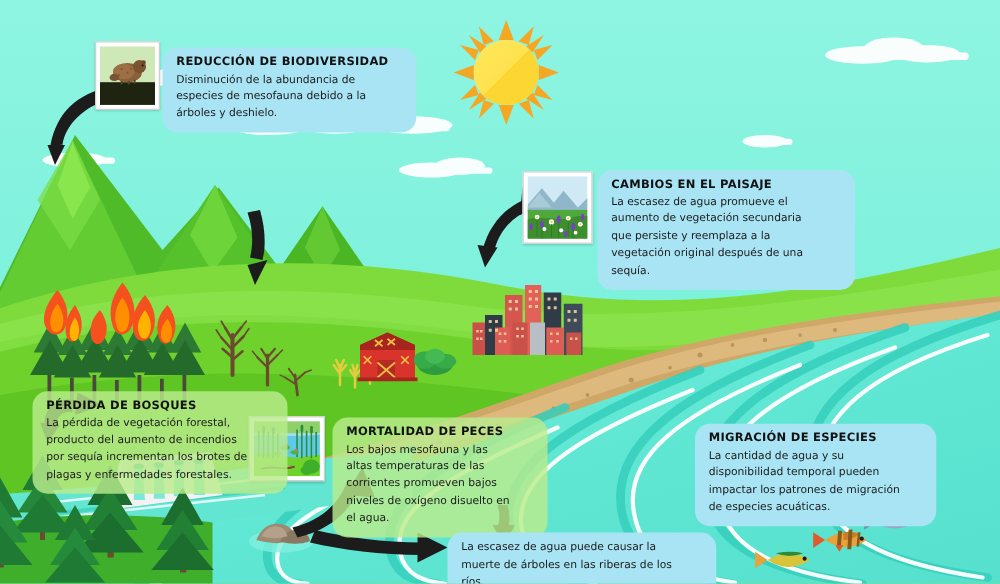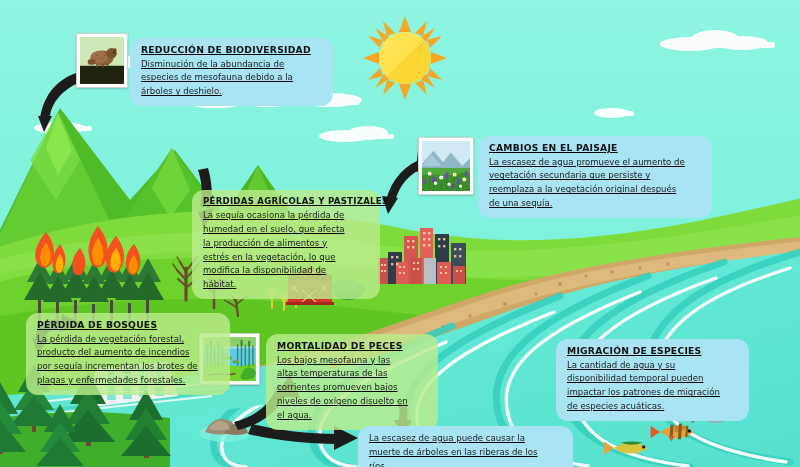--- a/index.html
+++ b/index.html
@@ -13,21 +13,20 @@
     background:#7af0d8;
   }
   #poster svg.layer{position:absolute;left:0;top:0;width:800px;height:467px;}
 
   
   .callout{
     position:absolute;
     border-radius:12px;
     padding:6px 27px 7px 11px;
     box-sizing:border-box;
-    text-decoration:underline;
   }
   .callout.blue{ background:#a9e4f5; }
   .callout.green{ background:rgba(186,235,140,0.82); }
   .callout .ttl{
     font-weight:bold;
     font-size:9.2px;
     letter-spacing:.25px;
     color:#121212;
     line-height:1.25;
     margin:0 0 2px 0;
@@ -597,29 +596,25 @@
         <ellipse cx="44" cy="41" rx="5" ry="4"></ellipse>
       </g>
     </svg>
   </div>
 
   <div class="callout blue" style="left:130px;top:38px;width:203px;">
     <p class="ttl">REDUCCIÓN DE BIODIVERSIDAD</p>
     <p class="bdy">Disminución de la abundancia de especies de mesofauna debido a la árboles y deshielo.</p>
   </div>
 
-  <div class="callout blue" style="left:478px;top:136px;width:234px;">
+  <div class="callout blue" style="left:478px;top:136px;width:206px;">
     <p class="ttl">CAMBIOS EN EL PAISAJE</p>
     <p class="bdy">La escasez de agua promueve el aumento de vegetación secundaria que persiste y reemplaza a la vegetación original después de una sequía.</p>
   </div>
 
-  <div class="callout green" style="left:192px;top:190px;width:188px;">
-    <p class="ttl" style="font-size:8.6px;">PÉRDIDAS AGRÍCOLAS Y PASTIZALES</p>
-    <p class="bdy">La sequía ocasiona la pérdida de humedad en el suelo, que afecta la producción de alimentos y estrés en la vegetación, lo que modifica la disponibilidad de hábitat.</p>
-  </div>
 
   <div class="callout green" style="left:26px;top:313px;width:204px;">
     <p class="ttl">PÉRDIDA DE BOSQUES</p>
     <p class="bdy">La pérdida de vegetación forestal, producto del aumento de incendios por sequía incrementan los brotes de plagas y enfermedades forestales.</p>
   </div>
 
   <div class="callout green" style="left:266px;top:334px;width:172px;">
     <p class="ttl">MORTALIDAD DE PECES</p>
     <p class="bdy">Los bajos mesofauna y las altas temperaturas de las corrientes promueven bajos niveles de oxígeno disuelto en el agua.</p>
   </div>

